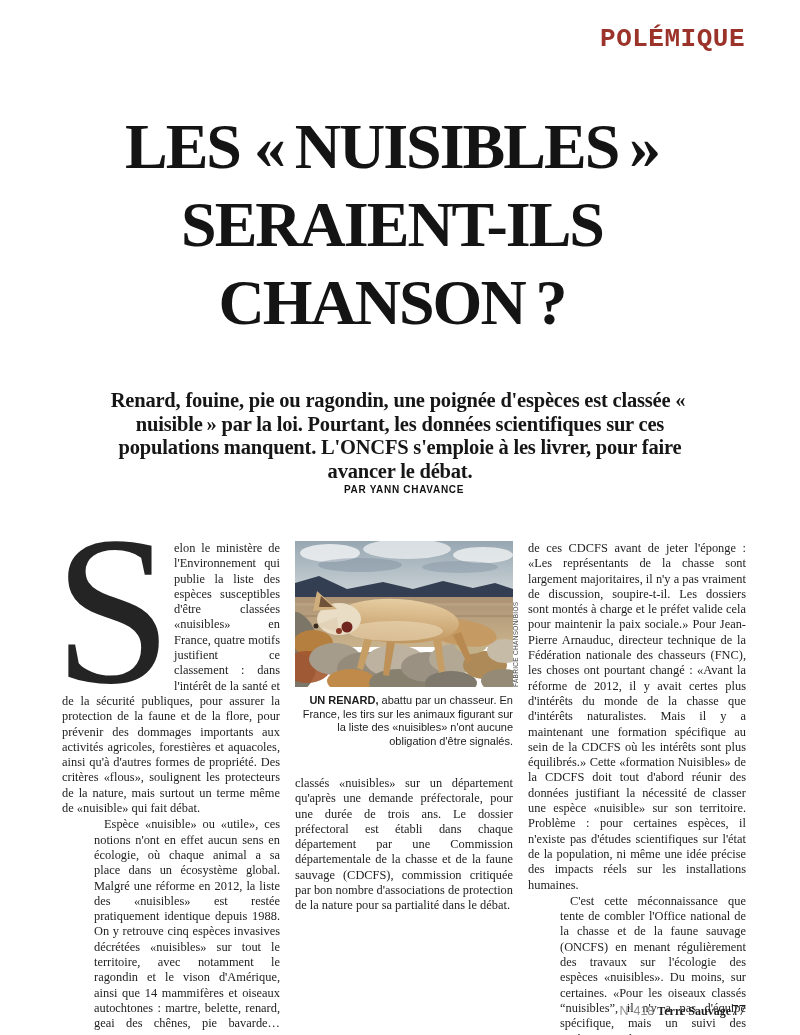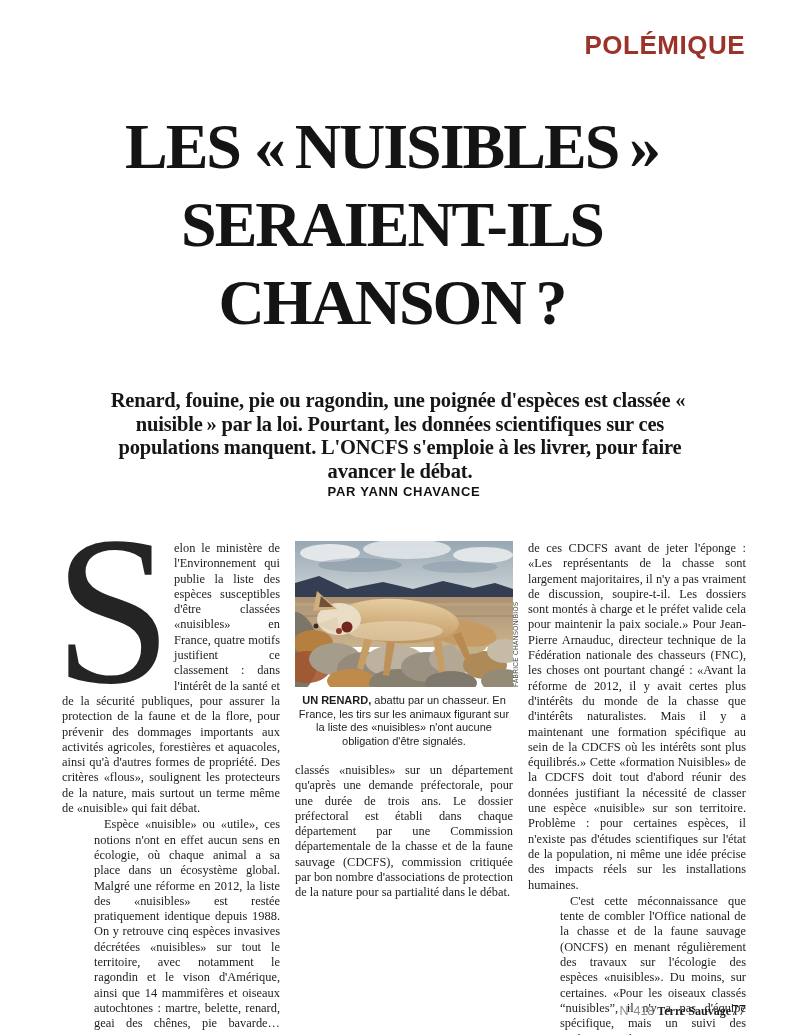--- a/index.html
+++ b/index.html
@@ -1,55 +1,55 @@
 <!DOCTYPE html>
 <html lang="fr"><head>
 <meta charset="utf-8">
 <style>
   :root{ --red:#9b332b; --ink:#1b1b1b; }
   html,body{margin:0;padding:0;background:#ffffff;}
   .page{position:relative;width:800px;height:1035px;background:#fff;overflow:hidden;
         font-family:"Liberation Serif",serif;color:var(--ink);}
 
-  .kicker{position:absolute;top:30px;right:55px;
-          font-family:Liberation Sans, sans-serif;font-weight:bold;
+  .kicker{position:absolute;top:24px;right:55px;
+          font-family:Liberation Mono, monospace;font-weight:bold;
           font-size:26px;letter-spacing:.5px;color:var(--red);}
 
   .headline{position:absolute;top:108px;left:4px;right:20px;margin:0;
             text-align:center;font-weight:bold;color:#141414;
             font-size:64px;line-height:78px;letter-spacing:-2px;}
 
   .standfirst{position:absolute;top:389px;left:105px;width:590px;
               text-align:center;font-weight:bold;font-size:20.5px;
               line-height:23.5px;letter-spacing:-.2px;color:#161616;}
 
   .byline{position:absolute;top:484px;left:8px;right:0;text-align:center;
           font-family:"Liberation Sans",sans-serif;font-weight:bold;
-          font-size:13px;letter-spacing:.7px;color:#111;}
+          font-size:10px;letter-spacing:.7px;color:#111;}
 
   .columns{position:absolute;top:541px;left:62px;width:684px;display:flex;gap:15px;}
   .col{width:218px;font-size:12.4px;line-height:15.3px;text-align:justify;
        hyphens:auto;color:#222;}
   .col p{margin:0;}
   .col p.indent{text-indent:10px;margin-left:32px;}
   .col p + p{margin-top:1px;}
 
   .dropcap-box{float:left;width:112px;height:150px;position:relative;}
   .dropcap{position:absolute;top:-36px;left:-8px;font-size:212px;line-height:212px;
            font-weight:400;color:#242424;}
 
   .figure{position:relative;width:218px;height:146px;}
   .figure svg{display:block;}
   .credit{position:absolute;right:-10px;bottom:0;height:146px;
           writing-mode:vertical-rl;transform:rotate(180deg);
           font-family:"Liberation Sans",sans-serif;font-size:6.5px;
           color:#4a4a4a;letter-spacing:.3px;white-space:nowrap;}
 
   .caption{font-family:"Liberation Sans",sans-serif;font-size:11px;line-height:13.5px;
-           text-align:center;margin:7px 0 15px 0;color:#1c1c1c;}
+           text-align:right;margin:7px 0 28px 0;color:#1c1c1c;}
   .caption .lead{font-weight:bold;}
 
   .squares{display:flex;gap:3px;justify-content:flex-end;margin-top:5px;}
   .sq{width:6px;height:6px;background:var(--red);}
 
   .footer{position:absolute;top:1001px;right:54px;white-space:nowrap;}
   .footer .issue{font-family:"Liberation Sans",sans-serif;font-size:12.5px;color:#8d8d8d;}
   .footer .mag{font-family:"Liberation Serif",serif;font-weight:bold;font-size:12px;color:#1e1e1e;margin-left:3px;}
   .footer .pagenum{font-family:"Liberation Serif",serif;font-weight:normal;font-size:15px;color:#1e1e1e;}
 </style>

